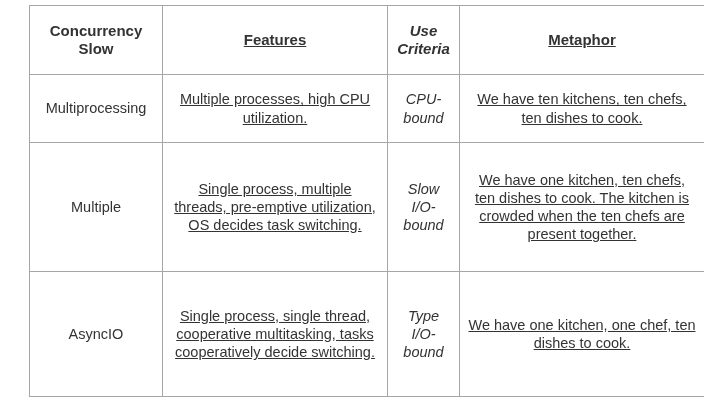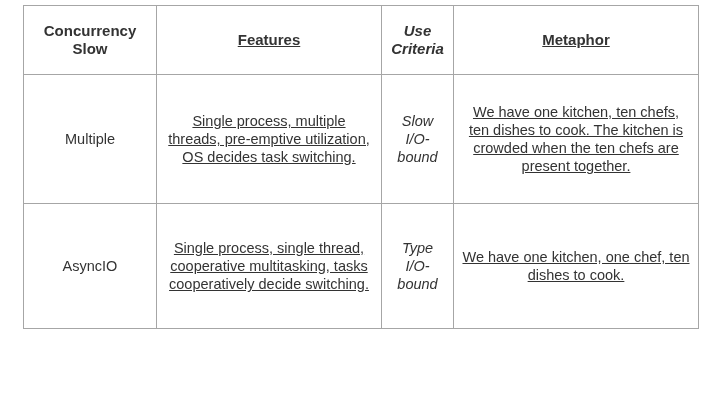--- a/index.html
+++ b/index.html
@@ -17,21 +17,21 @@
 
   .page {
     position: relative;
     width: 704px;
     height: 411px;
     background: #ffffff;
   }
 
   .table-wrap {
     position: absolute;
-    left: 23px;
+    left: 29px;
     top: 5px;
     width: 675px;
   }
 
   table.concurrency-table {
     border-collapse: collapse;
     table-layout: fixed;
     width: 675px;
     background: #ffffff;
   }
@@ -107,20 +107,29 @@
           <th class="cell-features">Features</th>
           <th class="cell-criteria">
             <span>Use</span><br>
             <span>Criteria</span>
           </th>
           <th class="cell-metaphor">Metaphor</th>
         </tr>
       </thead>
       <tbody>
 
+        <tr class="row-multiprocessing">
+          <td class="cell-type">Multiprocessing</td>
+          <td class="cell-features">Multiple processes, high CPU utilization.</td>
+          <td class="cell-criteria">
+            <span>CPU-</span><br>
+            <span>bound</span>
+          </td>
+          <td class="cell-metaphor">We have ten kitchens, ten chefs, ten dishes to cook.</td>
+        </tr>
 
         <tr class="row-threading">
           <td class="cell-type">Multiple</td>
           <td class="cell-features">Single process, multiple threads, pre-emptive utilization, OS decides task switching.</td>
           <td class="cell-criteria">
             <span>Slow</span><br>
             <span>I/O-</span><br>
             <span>bound</span>
           </td>
           <td class="cell-metaphor">We have one kitchen, ten chefs, ten dishes to cook. The kitchen is crowded when the ten chefs are present together.</td>

